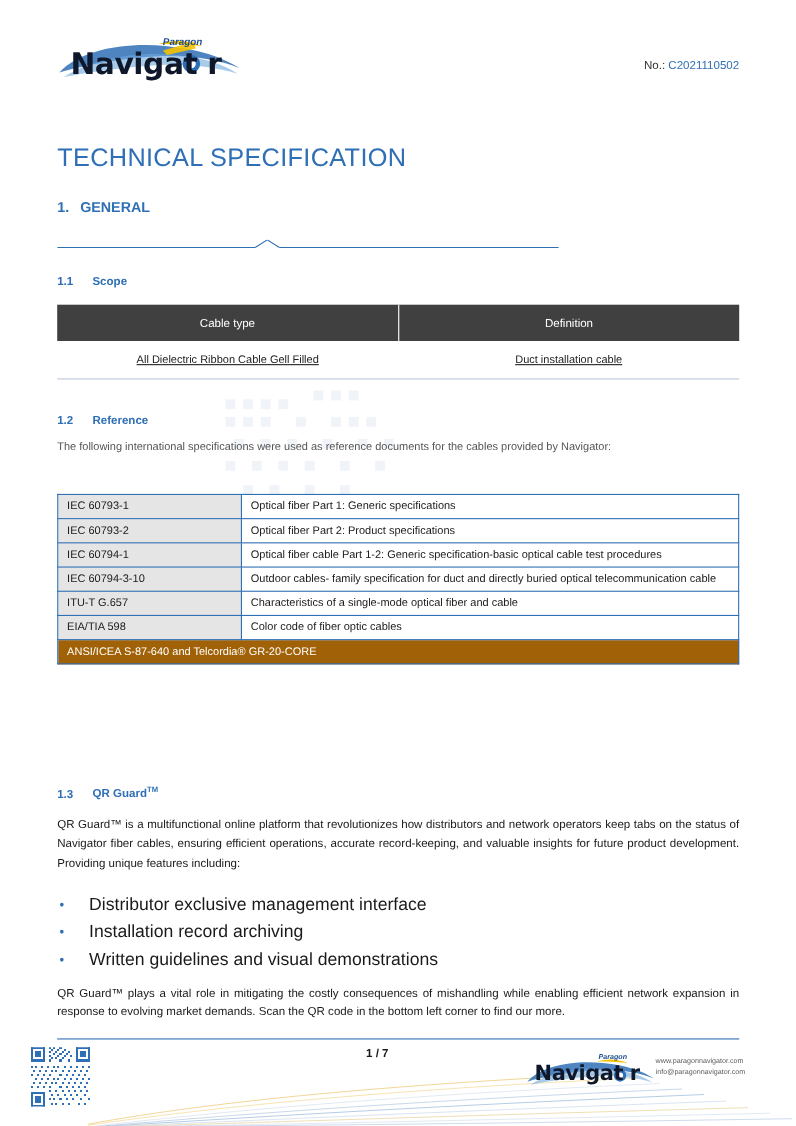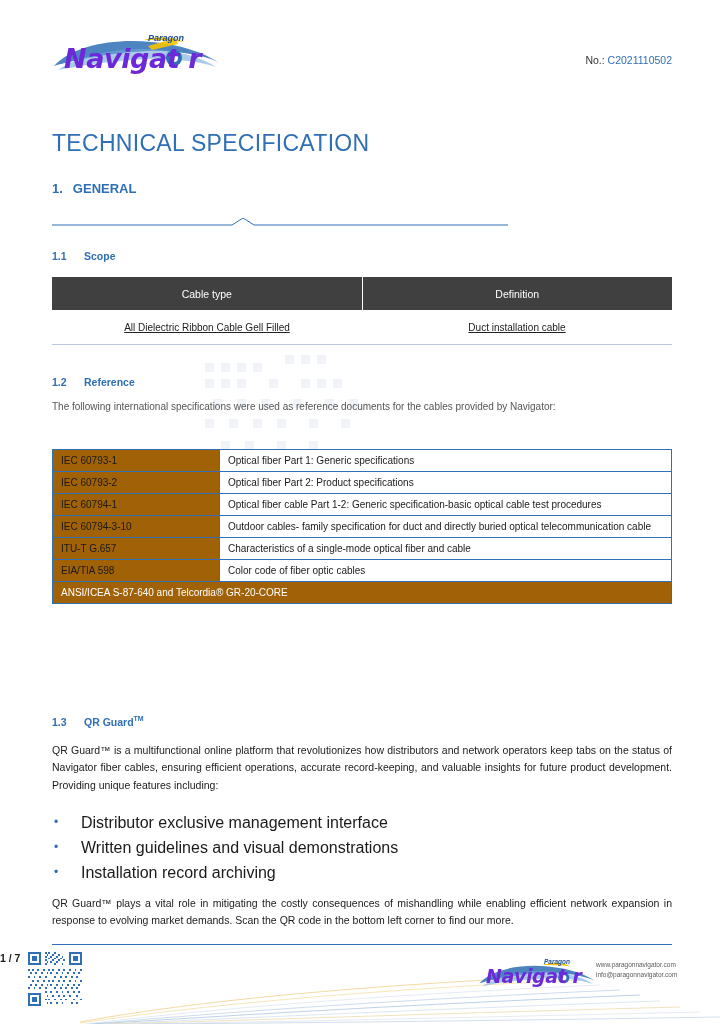--- a/index.html
+++ b/index.html
@@ -56,22 +56,21 @@
     position: absolute;
     left: 0; top: 4px;
     width: 168px; height: 42px;
   }
   .logo-text {
     position: absolute;
     left: 12px;
     top: 11px;
     font-size: 27px;
     font-weight: bold;
-    font-style: italic;
-    color: #6d28d9;
+    color: #0f172a;
     letter-spacing: -0.4px;
     font-family: "DejaVu Sans", sans-serif;
   }
   .logo-paragon {
     position: absolute;
     left: 96px;
     top: 1px;
     font-size: 9px;
     font-weight: bold;
     font-style: italic;
@@ -178,21 +177,21 @@
   }
   .ref-table td {
     border: 1px solid #2f6fb5;
     font-size: 10px;
     padding: 5px 8px;
     color: #1a1a1a;
     vertical-align: middle;
   }
   .ref-table td.std {
     width: 150px;
-    background: #a16207;
+    background: #e5e5e5;
   }
   .ref-table td.desc {
     text-align: justify;
   }
   .ref-table tr.full td {
     background: #a16207;
     color: #ffffff;
     border-color: #2f6fb5;
   }
 
@@ -241,21 +240,21 @@
     top: 944px;
     width: 620px;
     height: 1px;
     background: #2f6fb5;
   }
   .page-num {
     position: absolute;
     left: 0;
     top: 952px;
     width: 686px;
-    text-align: left;
+    text-align: center;
     font-size: 10.5px;
     font-weight: bold;
     color: #1a1a1a;
   }
   .qr-code {
     position: absolute;
     left: 28px;
     top: 952px;
     width: 54px;
     height: 54px;
@@ -420,22 +419,22 @@
   </table>
 
   <div class="sub-title" id="sub-qr">
     <span class="num">1.3</span><span>QR Guard</span><span class="qr-sup">TM</span>
   </div>
 
   <div class="body-p" id="qr-p1">QR Guard™ is a multifunctional online platform that revolutionizes how distributors and network operators keep tabs on the status of Navigator fiber cables, ensuring efficient operations, accurate record-keeping, and valuable insights for future product development. Providing unique features including:</div>
 
   <div class="bullets">
     <div class="bullet">Distributor exclusive management interface</div>
+    <div class="bullet">Installation record archiving</div>
     <div class="bullet">Written guidelines and visual demonstrations</div>
-    <div class="bullet">Installation record archiving</div>
   </div>
 
   <div class="body-p" id="qr-p2">QR Guard™ plays a vital role in mitigating the costly consequences of mishandling while enabling efficient network expansion in response to evolving market demands. Scan the QR code in the bottom left corner to find our more.</div>
 
   <svg class="footer-wave" viewBox="0 0 724 72" preserveAspectRatio="none">
     <g fill="none" stroke-width="0.7" opacity="0.75">
       <path d="M80 70 C 200 48, 360 34, 560 24" stroke="#e8b84b"></path>
       <path d="M80 71 C 210 52, 370 38, 580 28" stroke="#f0cf7a"></path>
       <path d="M85 72 C 220 56, 380 43, 600 33" stroke="#cdd9ea"></path>
       <path d="M90 72 C 230 60, 390 48, 620 38" stroke="#9fbbdc"></path>

